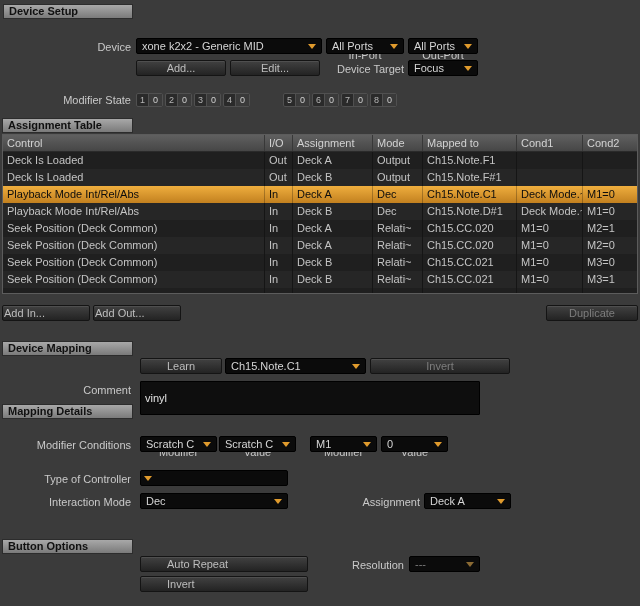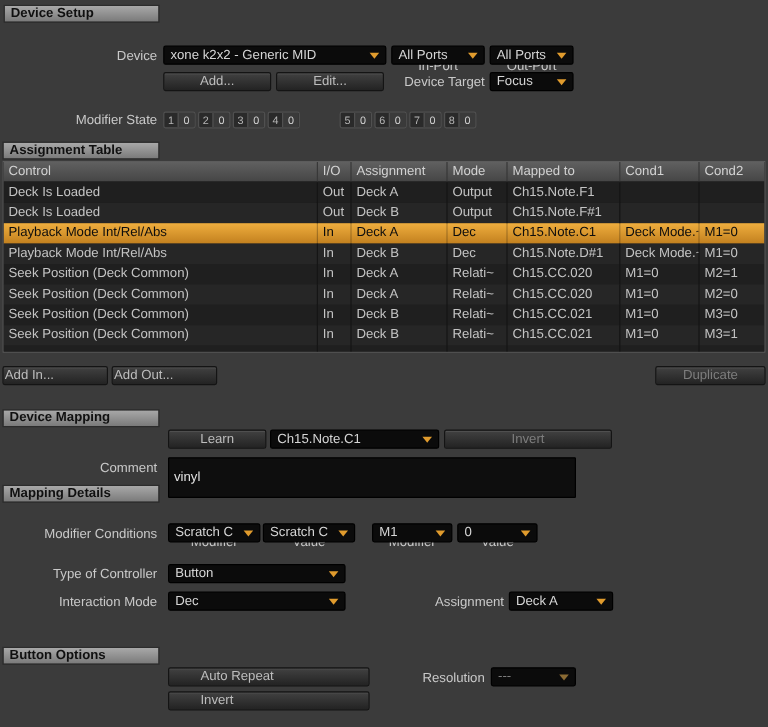--- a/index.html
+++ b/index.html
@@ -289,21 +289,20 @@
   <span class="dd-text">M1</span>
   <span class="dd-arrow"></span>
 </div>
 <div class="dd" style="left:381px;top:436px;width:67px">
   <span class="dd-text">0</span>
   <span class="dd-arrow"></span>
 </div>
 
 <div class="abs label r" style="left:0;top:473px;width:131px">Type of Controller</div>
 <div class="dd" style="left:140px;top:470px;width:148px">
-  <span class="dd-text">Button</span>
   <span class="dd-arrow"></span>
 </div>
 
 <div class="abs label r" style="left:0;top:496px;width:131px">Interaction Mode</div>
 <div class="dd" style="left:140px;top:493px;width:148px">
   <span class="dd-text">Dec</span>
   <span class="dd-arrow"></span>
 </div>
 <div class="abs label r" style="left:290px;top:496px;width:130px">Assignment</div>
 <div class="dd" style="left:424px;top:493px;width:87px">

